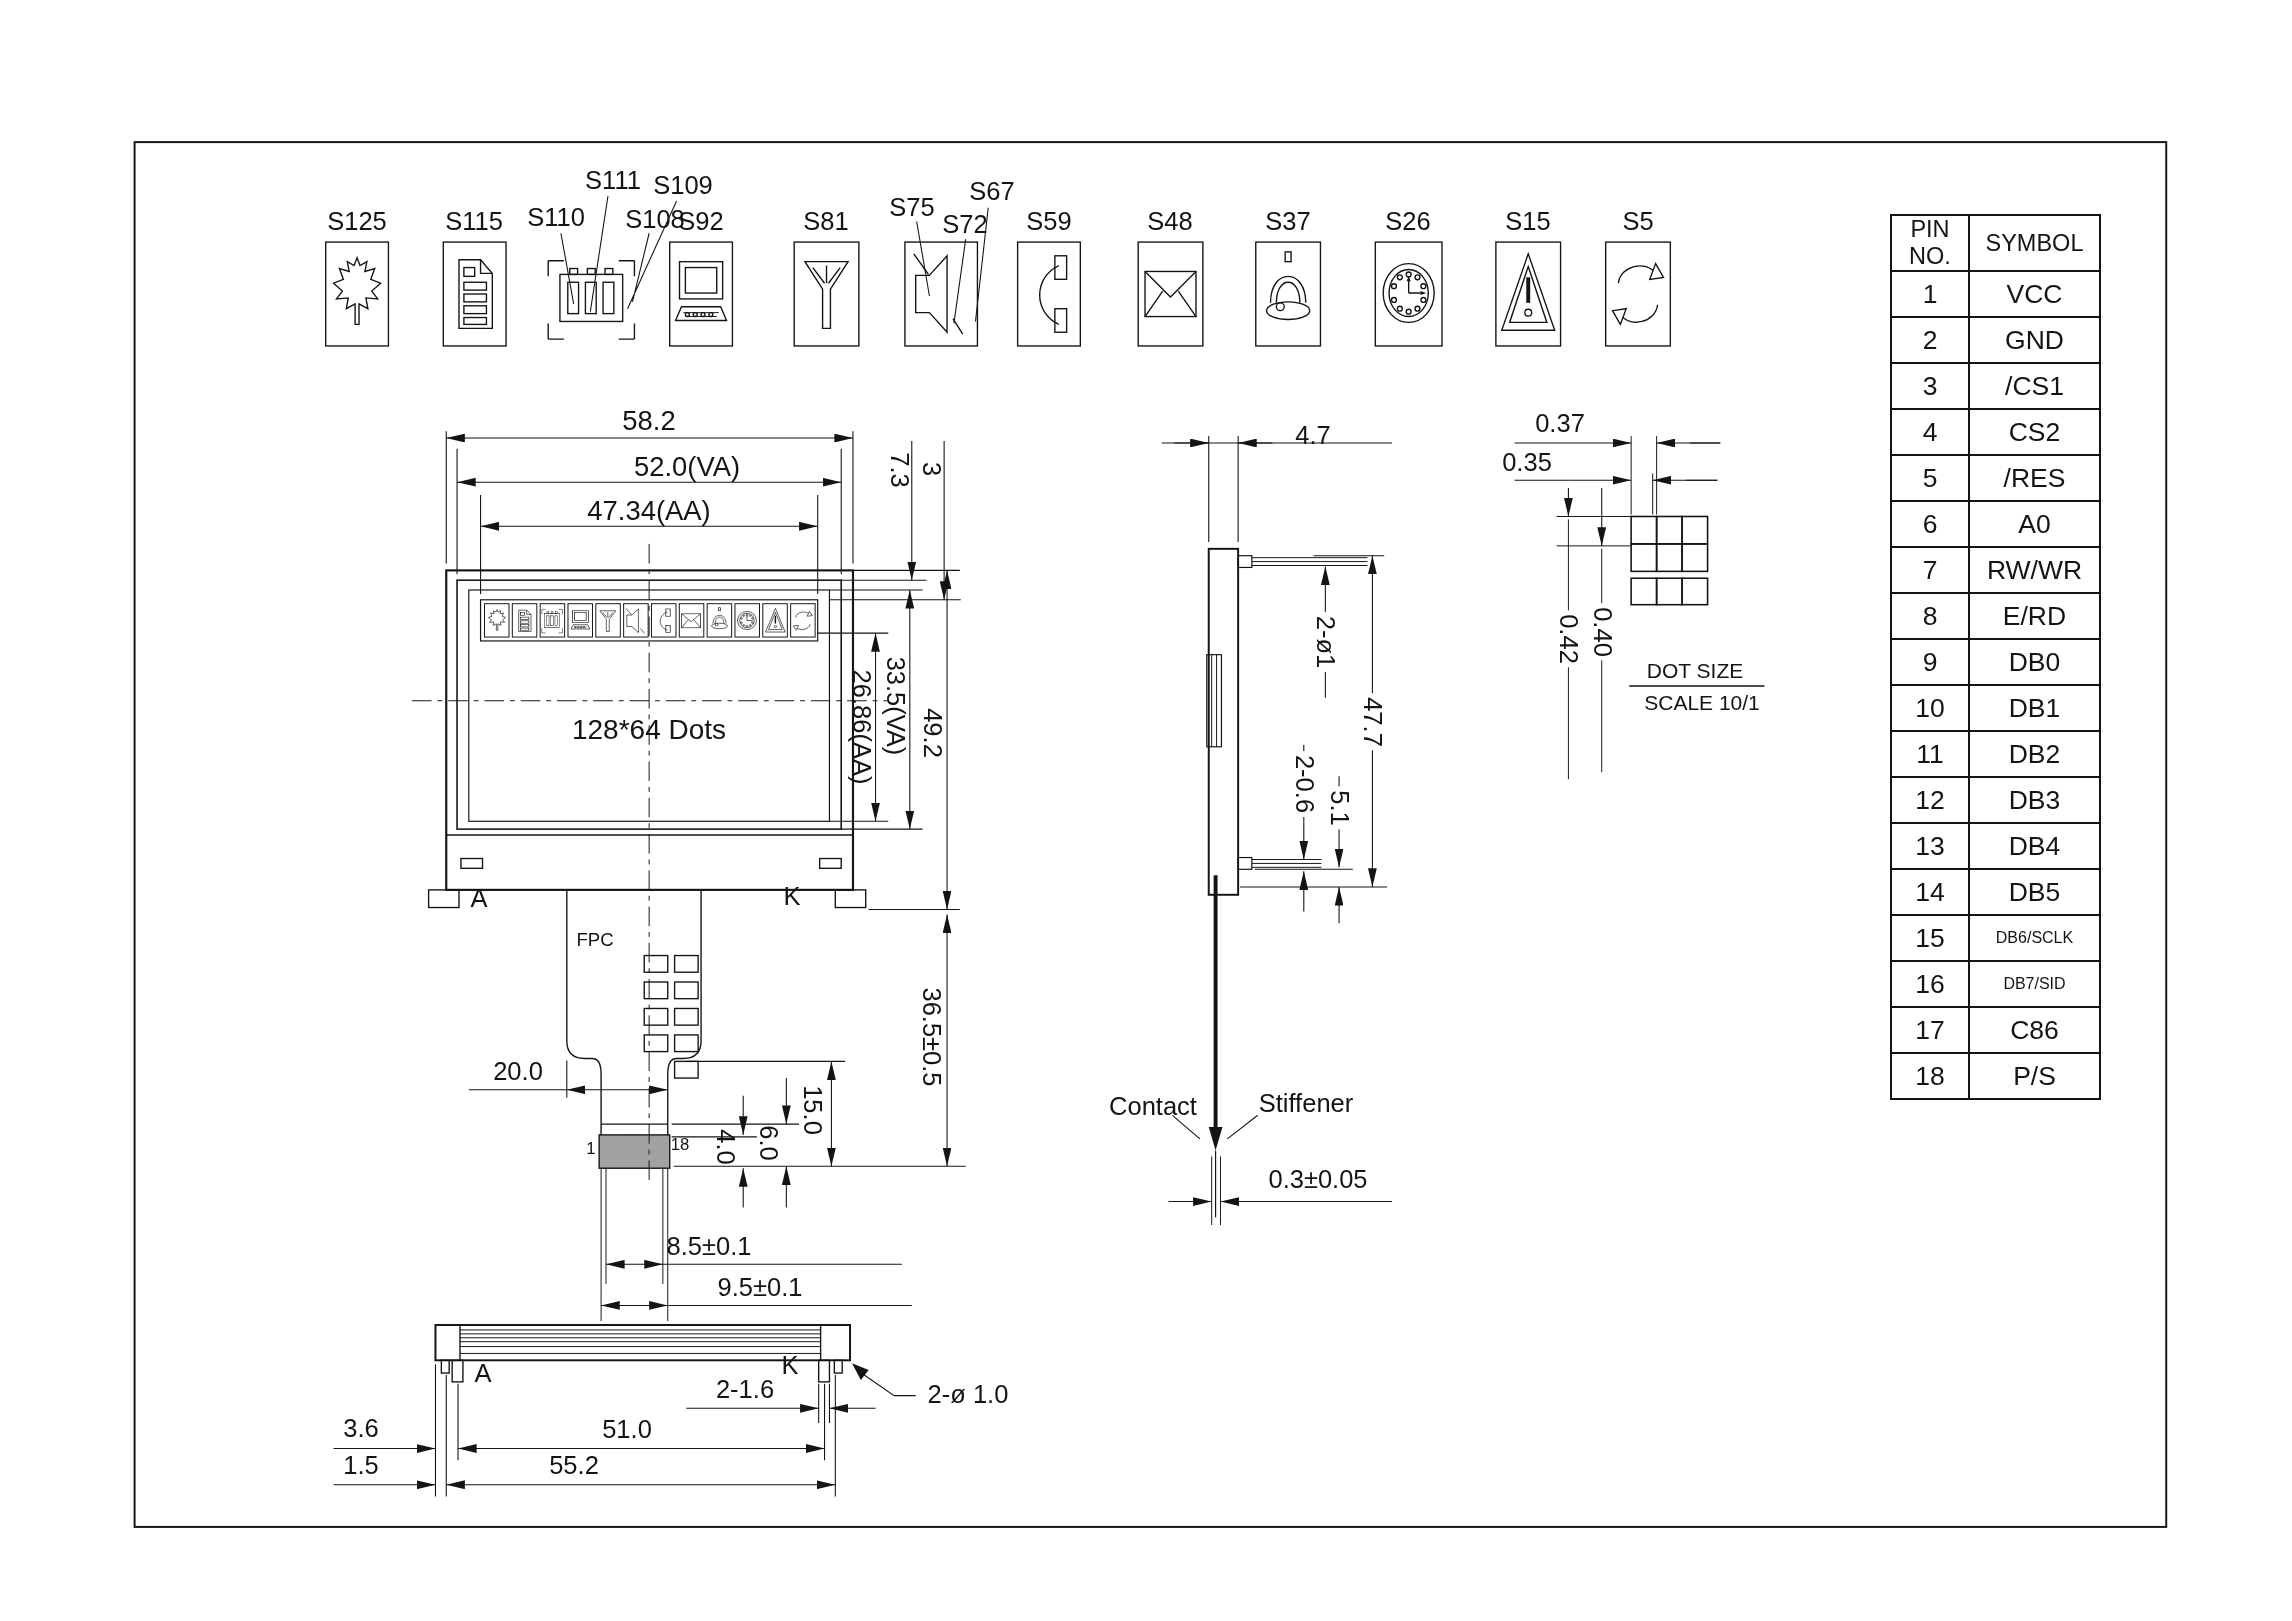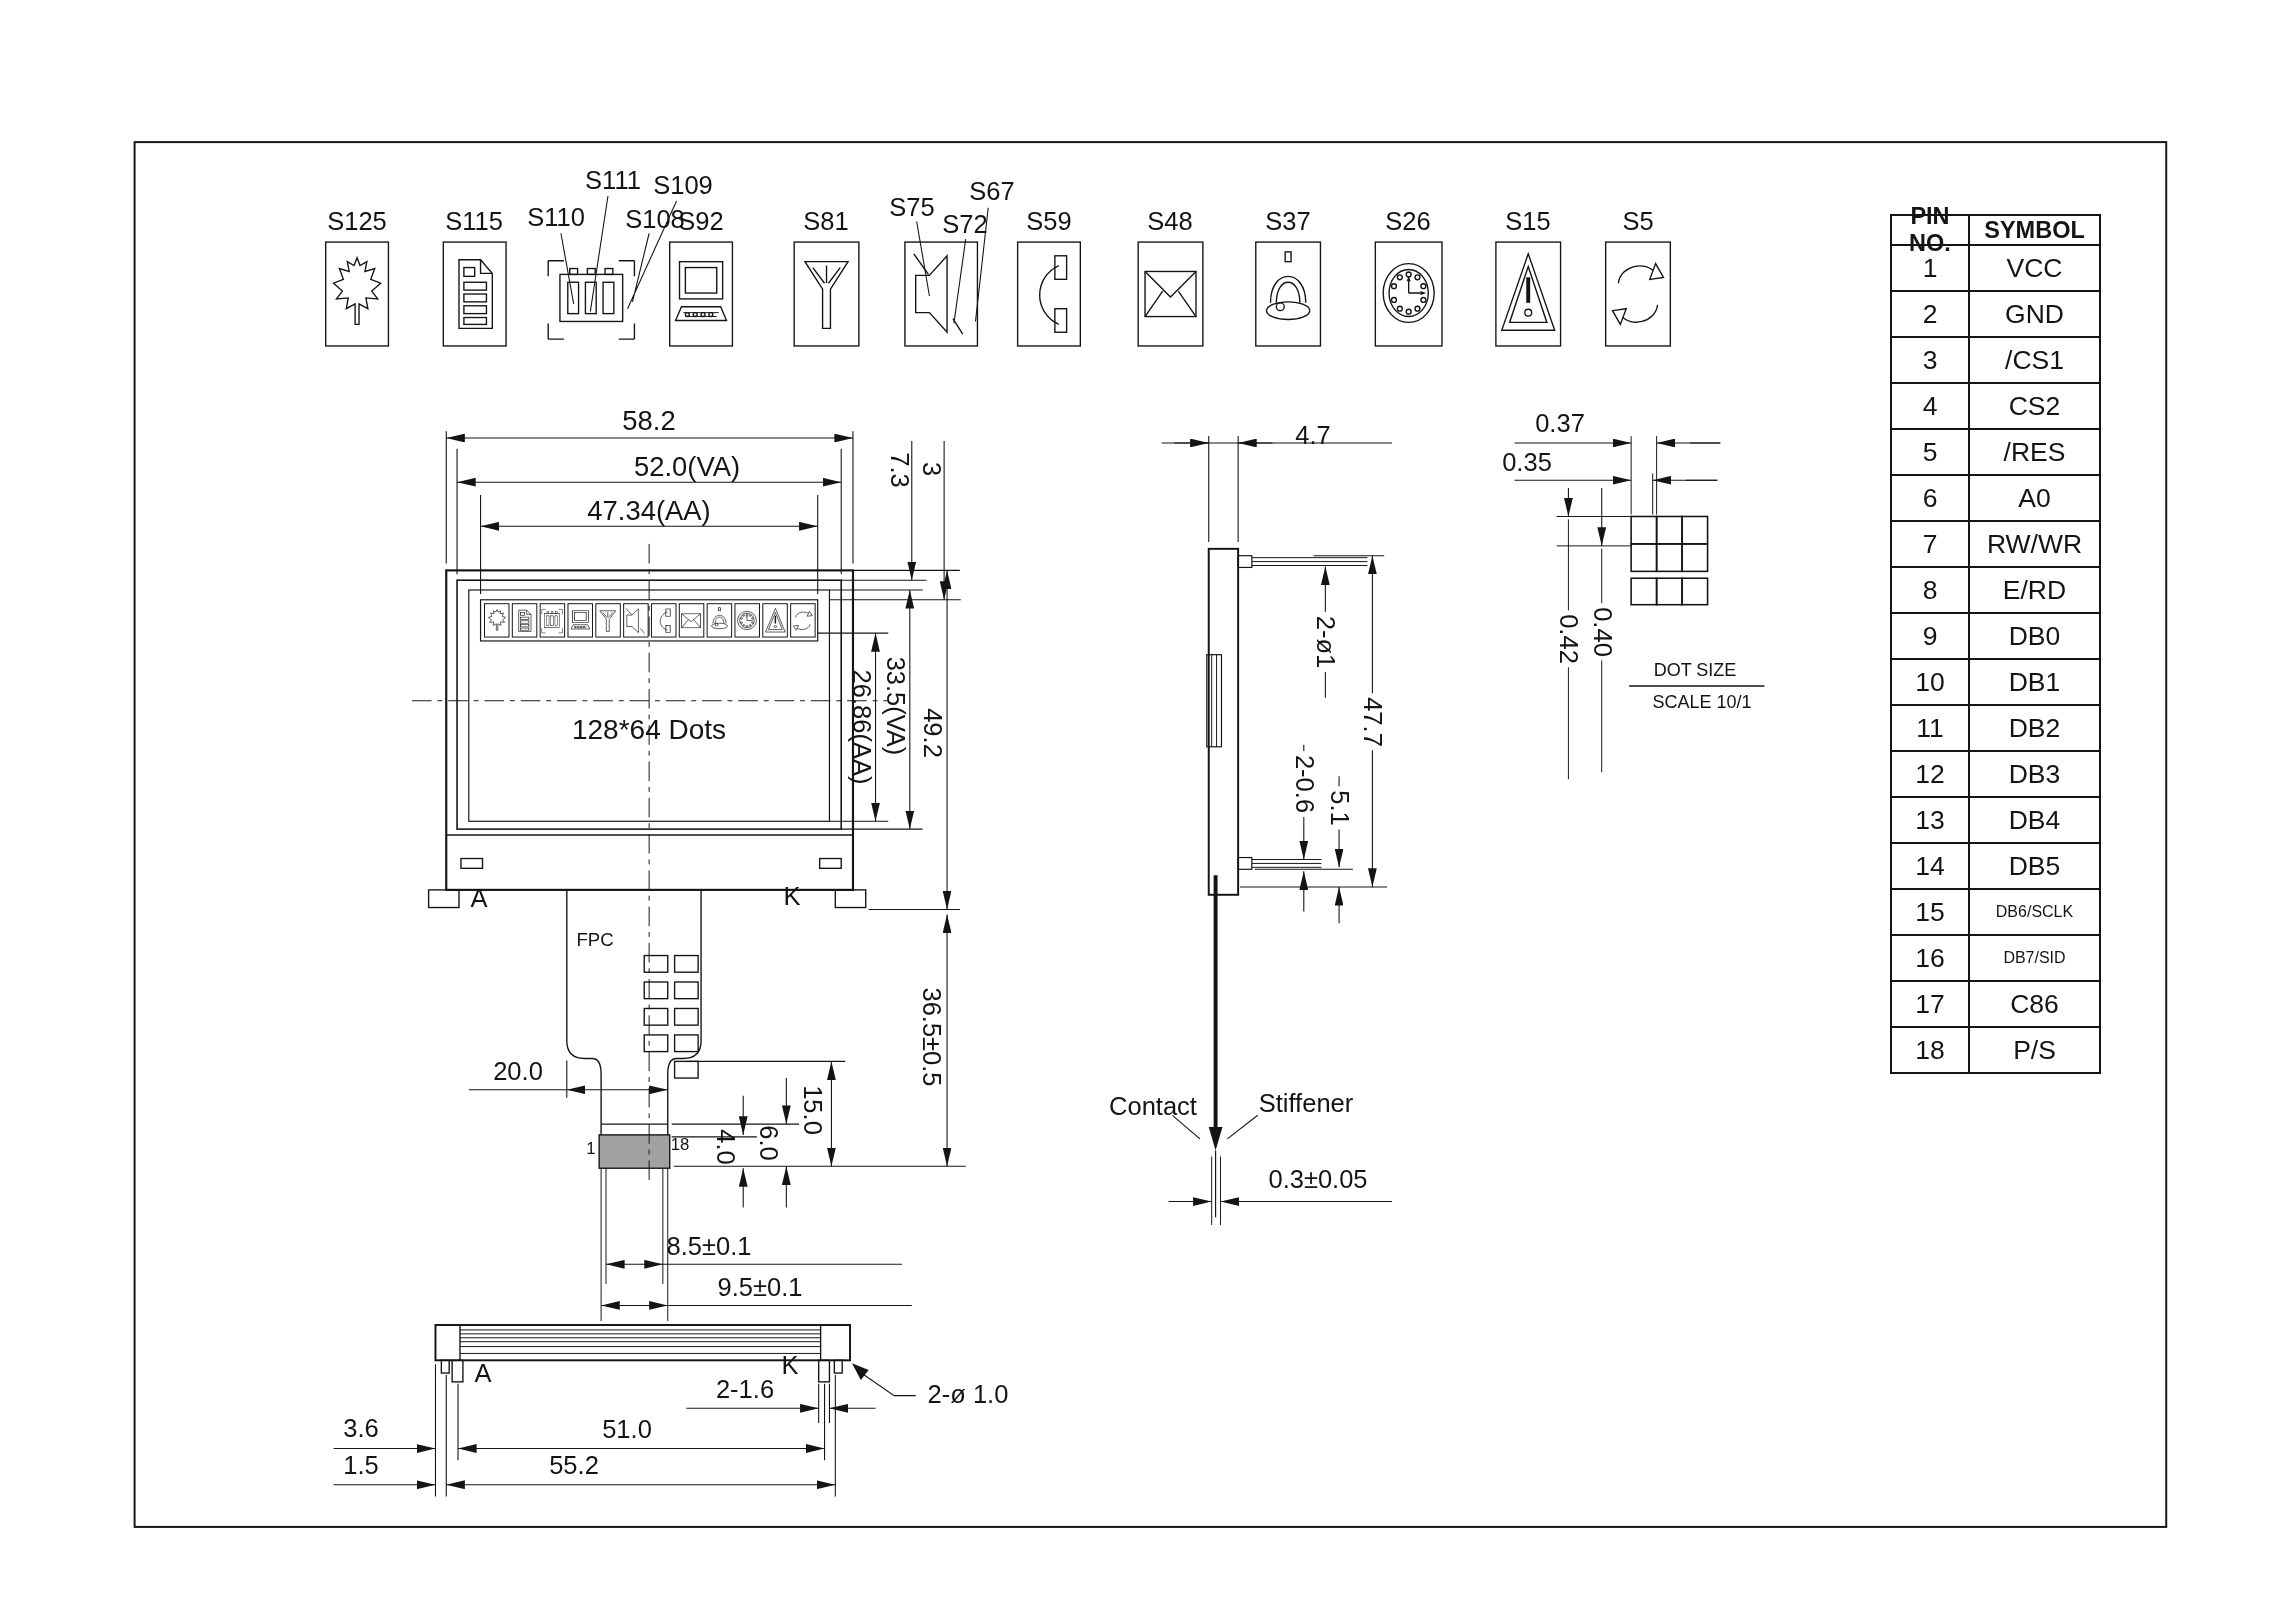--- a/index.html
+++ b/index.html
@@ -4,26 +4,26 @@
 <style>
   html,body{margin:0;padding:0;background:#ffffff;}
   .sheet{position:relative;width:2293px;height:1621px;background:#fff;overflow:hidden;
          font-family:"Liberation Sans", sans-serif;color:#141414;}
   svg.linework{position:absolute;left:0;top:0;}
   .lbl{position:absolute;transform:translate(-50%,-50%);white-space:nowrap;
        font-size:25.5px;line-height:1;color:#141414;}
   .lbl.rot{transform:translate(-50%,-50%) rotate(90deg);}
   .lbl.bg{background:#fff;padding:0 3.9px;}
   .f17{font-size:16.7px;} .f19{font-size:18.6px;}
-  .f25{font-size:18px;} .f28{font-size:27.4px;} .f29{font-size:28px;}
+  .f25{font-size:21px;} .f28{font-size:27.4px;} .f29{font-size:28px;}
   
   .pin-table{position:absolute;left:1890px;top:214px;width:207px;border:2px solid #141414;
              background:#fff;}
   .pt-row{display:flex;align-items:center;height:44px;border-top:2px solid #141414;}
-  .pt-row.header{height:28px;border-top:none;font-weight:700;}
+  .pt-row.header{height:54px;border-top:none;font-weight:400;}
   .pt-no{width:76px;text-align:center;font-size:26.5px;}
   .pt-sym{flex:1;text-align:center;font-size:26.5px;border-left:2px solid #141414;
           align-self:stretch;display:flex;align-items:center;justify-content:center;}
   .pt-row.header .pt-no{font-size:23.5px;}
   .pt-row.header .pt-sym{font-size:23.5px;}
   .pt-sym.narrow{font-size:16px;}
 </style>
 </head>
 <body>
 

